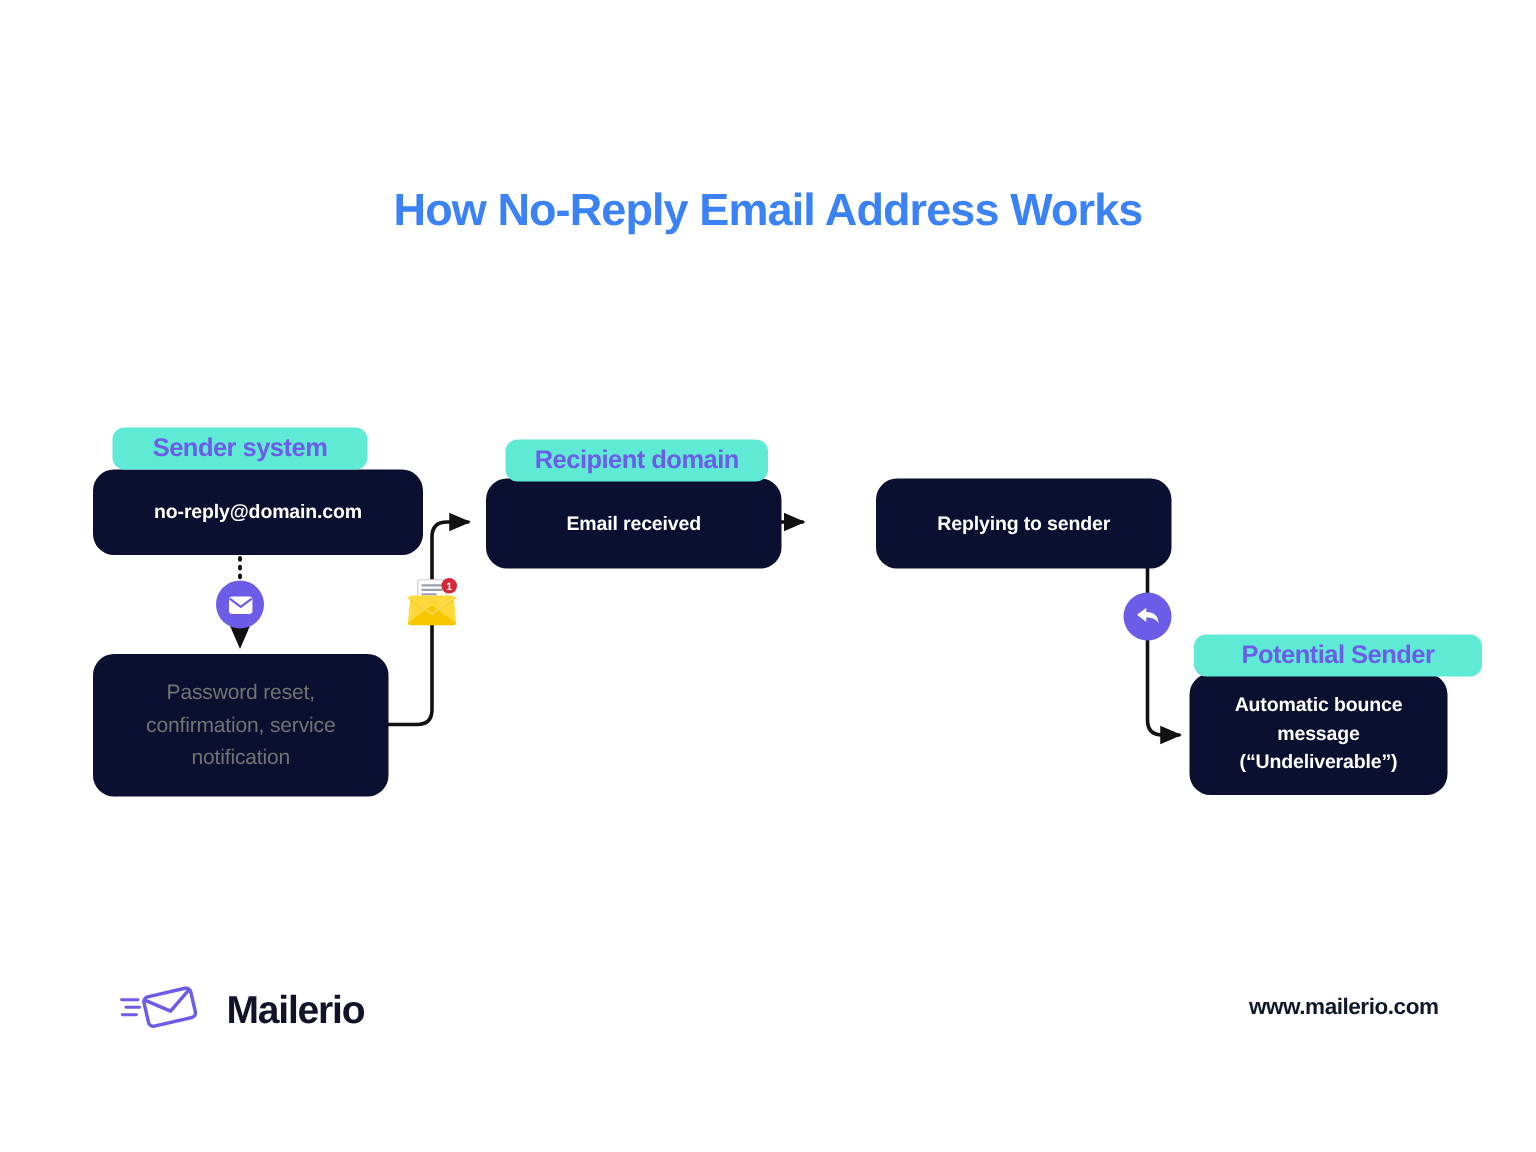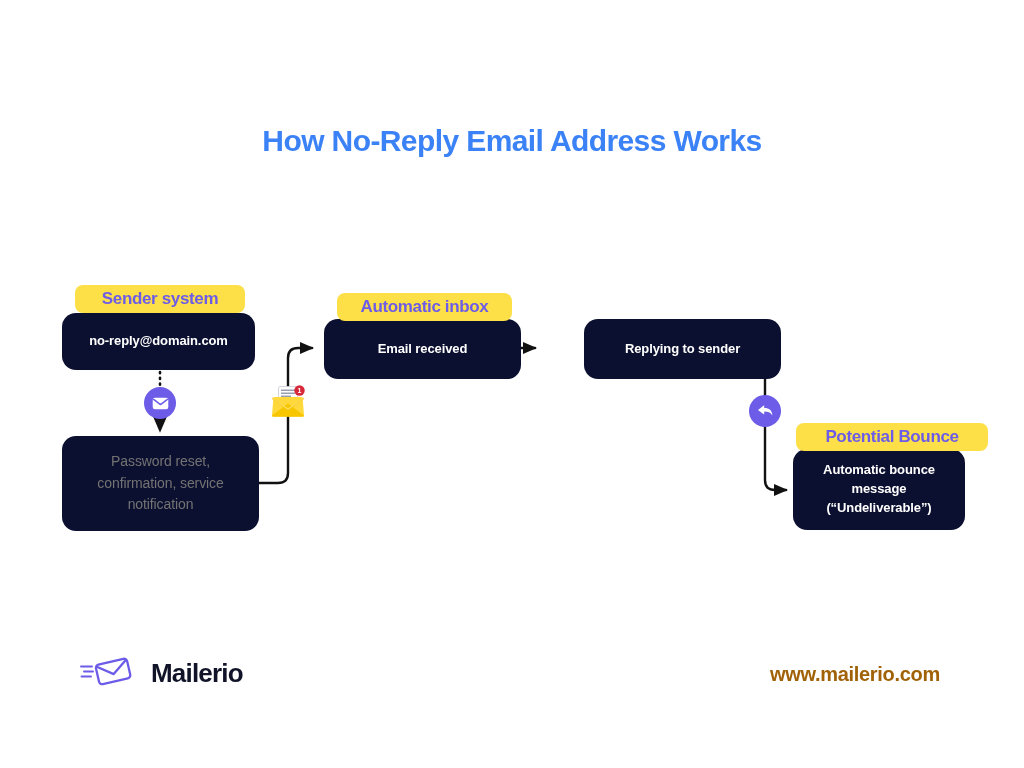--- a/index.html
+++ b/index.html
@@ -63,21 +63,21 @@
   .node-text.regular {
     font-weight: normal;
     font-size: 14px;
     line-height: 1.55;
     color: #737373;
   }
 
   
   .chip {
     position: absolute;
-    background: #fde047;
+    background: #5eead4;
     border-radius: 8px;
     color: #6c5ce7;
     font-size: 17px;
     font-weight: bold;
     letter-spacing: -0.35px;
     display: flex;
     align-items: center;
     justify-content: center;
     padding: 3px 9px 4px 9px;
     white-space: nowrap;
@@ -115,25 +115,25 @@
     gap: 19px;
   }
   #brand-name {
     font-size: 26px;
     font-weight: bold;
     color: #111428;
     letter-spacing: -0.8px;
   }
   #site-url {
     position: absolute;
-    right: 84px;
+    right: 65px;
     top: 663px;
-    font-size: 20px;
-    font-weight: bold;
-    color: #a16207;
+    font-size: 15px;
+    font-weight: bold;
+    color: #0f172a;
     letter-spacing: -0.3px;
   }
 </style>
 </head>
 <body>
 
 <div id="canvas">
 
   <div id="page-title">How No-Reply Email Address Works</div>
 
@@ -160,21 +160,21 @@
       <path d="M 521 348 L 535 348" fill="none" stroke="#111111" stroke-width="2.4" stroke-linecap="round" marker-end="url(#arrowhead)"></path>
     </g>
 
     <g>
       <path d="M 741 348 L 755 348 Q 765 348 765 358 L 765 480 Q 765 490 775 490 L 786 490" fill="none" stroke="#111111" stroke-width="2.4" stroke-linecap="round" marker-end="url(#arrowhead)"></path>
     </g>
   </svg>
 
   <div class="chip" style="left:75px; top:285px; width:170px; height:28px;">Sender system</div>
 
-  <div class="node" style="left:62px; top:313px; width:193px; height:57px; z-index:3;">
+  <div class="node" style="left:62px; top:313px; width:220px; height:57px; z-index:3;">
     <span class="node-text">no-reply@domain.com</span>
   </div>
 
   <div class="icon-badge" style="left:144px; top:387px;">
     <svg width="17" height="13" viewBox="0 0 17 13" aria-hidden="true">
       <rect x="0.7" y="0.7" width="15.6" height="11.6" rx="2.2" fill="#ffffff"></rect>
       <path d="M1.6 2.4 L8.5 7.6 L15.4 2.4" fill="none" stroke="#6c5ce7" stroke-width="1.5" stroke-linecap="round" stroke-linejoin="round"></path>
     </svg>
   </div>
 
@@ -195,38 +195,38 @@
       <path d="M2.5 12 L17 12 L31.5 12 L33 30 Q33 31.6 31.4 31.6 L2.6 31.6 Q1 31.6 1 30 Z" fill="#ffd93b"></path>
       <path d="M1 30.4 L17 18.5 L33 30.4 Q33 31.8 31.4 31.8 L2.6 31.8 Q1 31.8 1 30.4 Z" fill="#f7c600"></path>
       <path d="M1 13.2 L17 24.6 L33 13.2" fill="none" stroke="#f0bd00" stroke-width="1.2"></path>
       <path d="M1 13.4 L17 25 L33 13.4 L33 12.4 L17 23.6 L1 12.4 Z" fill="#ffe066"></path>
 
       <circle cx="28.5" cy="5.5" r="5.2" fill="#d62839"></circle>
       <text x="28.5" y="8.2" font-family="'Liberation Sans', sans-serif" font-size="7" font-weight="bold" fill="#ffffff" text-anchor="middle">1</text>
     </svg>
   </div>
 
-  <div class="chip" style="left:337px; top:293px; width:175px; height:28px;">Automatic inbox</div>
+  <div class="chip" style="left:337px; top:293px; width:175px; height:28px;">Recipient domain</div>
 
   <div class="node" style="left:324px; top:319px; width:197px; height:60px; z-index:3;">
     <span class="node-text">Email received</span>
   </div>
 
 
   <div class="node" style="left:544px; top:319px; width:197px; height:60px; z-index:3;margin-left:40px;">
     <span class="node-text">Replying to sender</span>
   </div>
 
   <div class="icon-badge" style="left:749px; top:395px;">
     <svg width="18" height="16" viewBox="0 0 18 16" aria-hidden="true">
       <path d="M8.2 2.2 L8.2 5.0 C13.2 5.0 16.2 7.4 16.4 12.6 C14.6 9.4 12.0 8.6 8.2 8.6 L8.2 11.6 L2.0 6.9 Z" fill="#ffffff"></path>
     </svg>
   </div>
 
-  <div class="chip" style="left:796px; top:423px; width:192px; height:28px;">Potential Bounce</div>
+  <div class="chip" style="left:796px; top:423px; width:192px; height:28px;">Potential Sender</div>
 
   <div class="node" style="left:793px; top:449px; width:172px; height:81px; z-index:3;">
     <span class="node-text">Automatic bounce
 message
 (“Undeliverable”)</span>
   </div>
 
   <div id="brand-logo">
     <span>
       <svg width="52" height="32" viewBox="0 0 52 32" aria-hidden="true">

